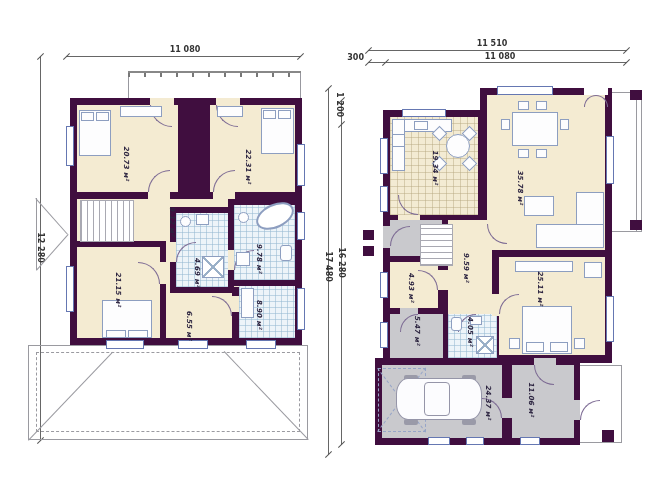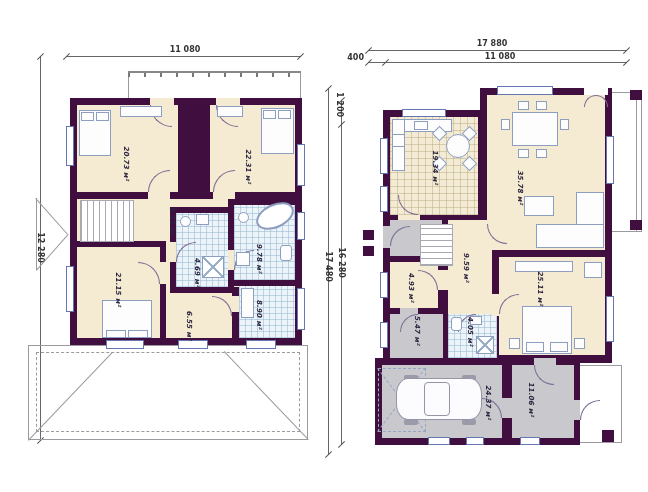--- a/index.html
+++ b/index.html
@@ -148,27 +148,27 @@
   <div class="rlabel" style="left:150px;top:217px">9.12 м²</div>
   <div class="rlabel" style="left:96px;top:285px">21.15 м²</div>
   <div class="rlabel" style="left:175px;top:268px">4.69 м²</div>
   <div class="rlabel" style="left:237px;top:254px">9.78 м²</div>
   <div class="rlabel" style="left:167px;top:321px">6.55 м²</div>
   <div class="rlabel" style="left:237px;top:310px">8.90 м²</div>
 
   <div class="dimline" style="left:368px;top:50px;width:259px;height:1px"></div>
   <div class="stick" style="left:364px;top:50px"></div>
   <div class="stick" style="left:622px;top:50px"></div>
-  <div class="hdim" style="left:447px;top:39px;width:90px">17 880</div>
+  <div class="hdim" style="left:447px;top:39px;width:90px">11 510</div>
   <div class="dimline" style="left:368px;top:62px;width:259px;height:1px"></div>
   <div class="stick" style="left:364px;top:62px"></div>
   <div class="stick" style="left:381px;top:62px"></div>
   <div class="stick" style="left:622px;top:62px"></div>
   <div class="hdim" style="left:455px;top:52px;width:90px">11 080</div>
-  <div class="hdim" style="left:336px;top:53px;width:28px;text-align:right">400</div>
+  <div class="hdim" style="left:336px;top:53px;width:28px;text-align:right">300</div>
 
   <div class="dimline" style="left:328px;top:88px;width:1px;height:367px"></div>
   <div class="stick" style="left:324px;top:88px"></div>
   <div class="stick" style="left:324px;top:454px"></div>
   <div class="vdim" style="left:306px;top:262px;width:44px">17 480</div>
   <div class="dimline" style="left:341px;top:100px;width:1px;height:345px"></div>
   <div class="stick" style="left:337px;top:100px"></div>
   <div class="stick" style="left:337px;top:124px"></div>
   <div class="stick" style="left:337px;top:444px"></div>
   <div class="vdim" style="left:319px;top:258px;width:44px">16 280</div>

